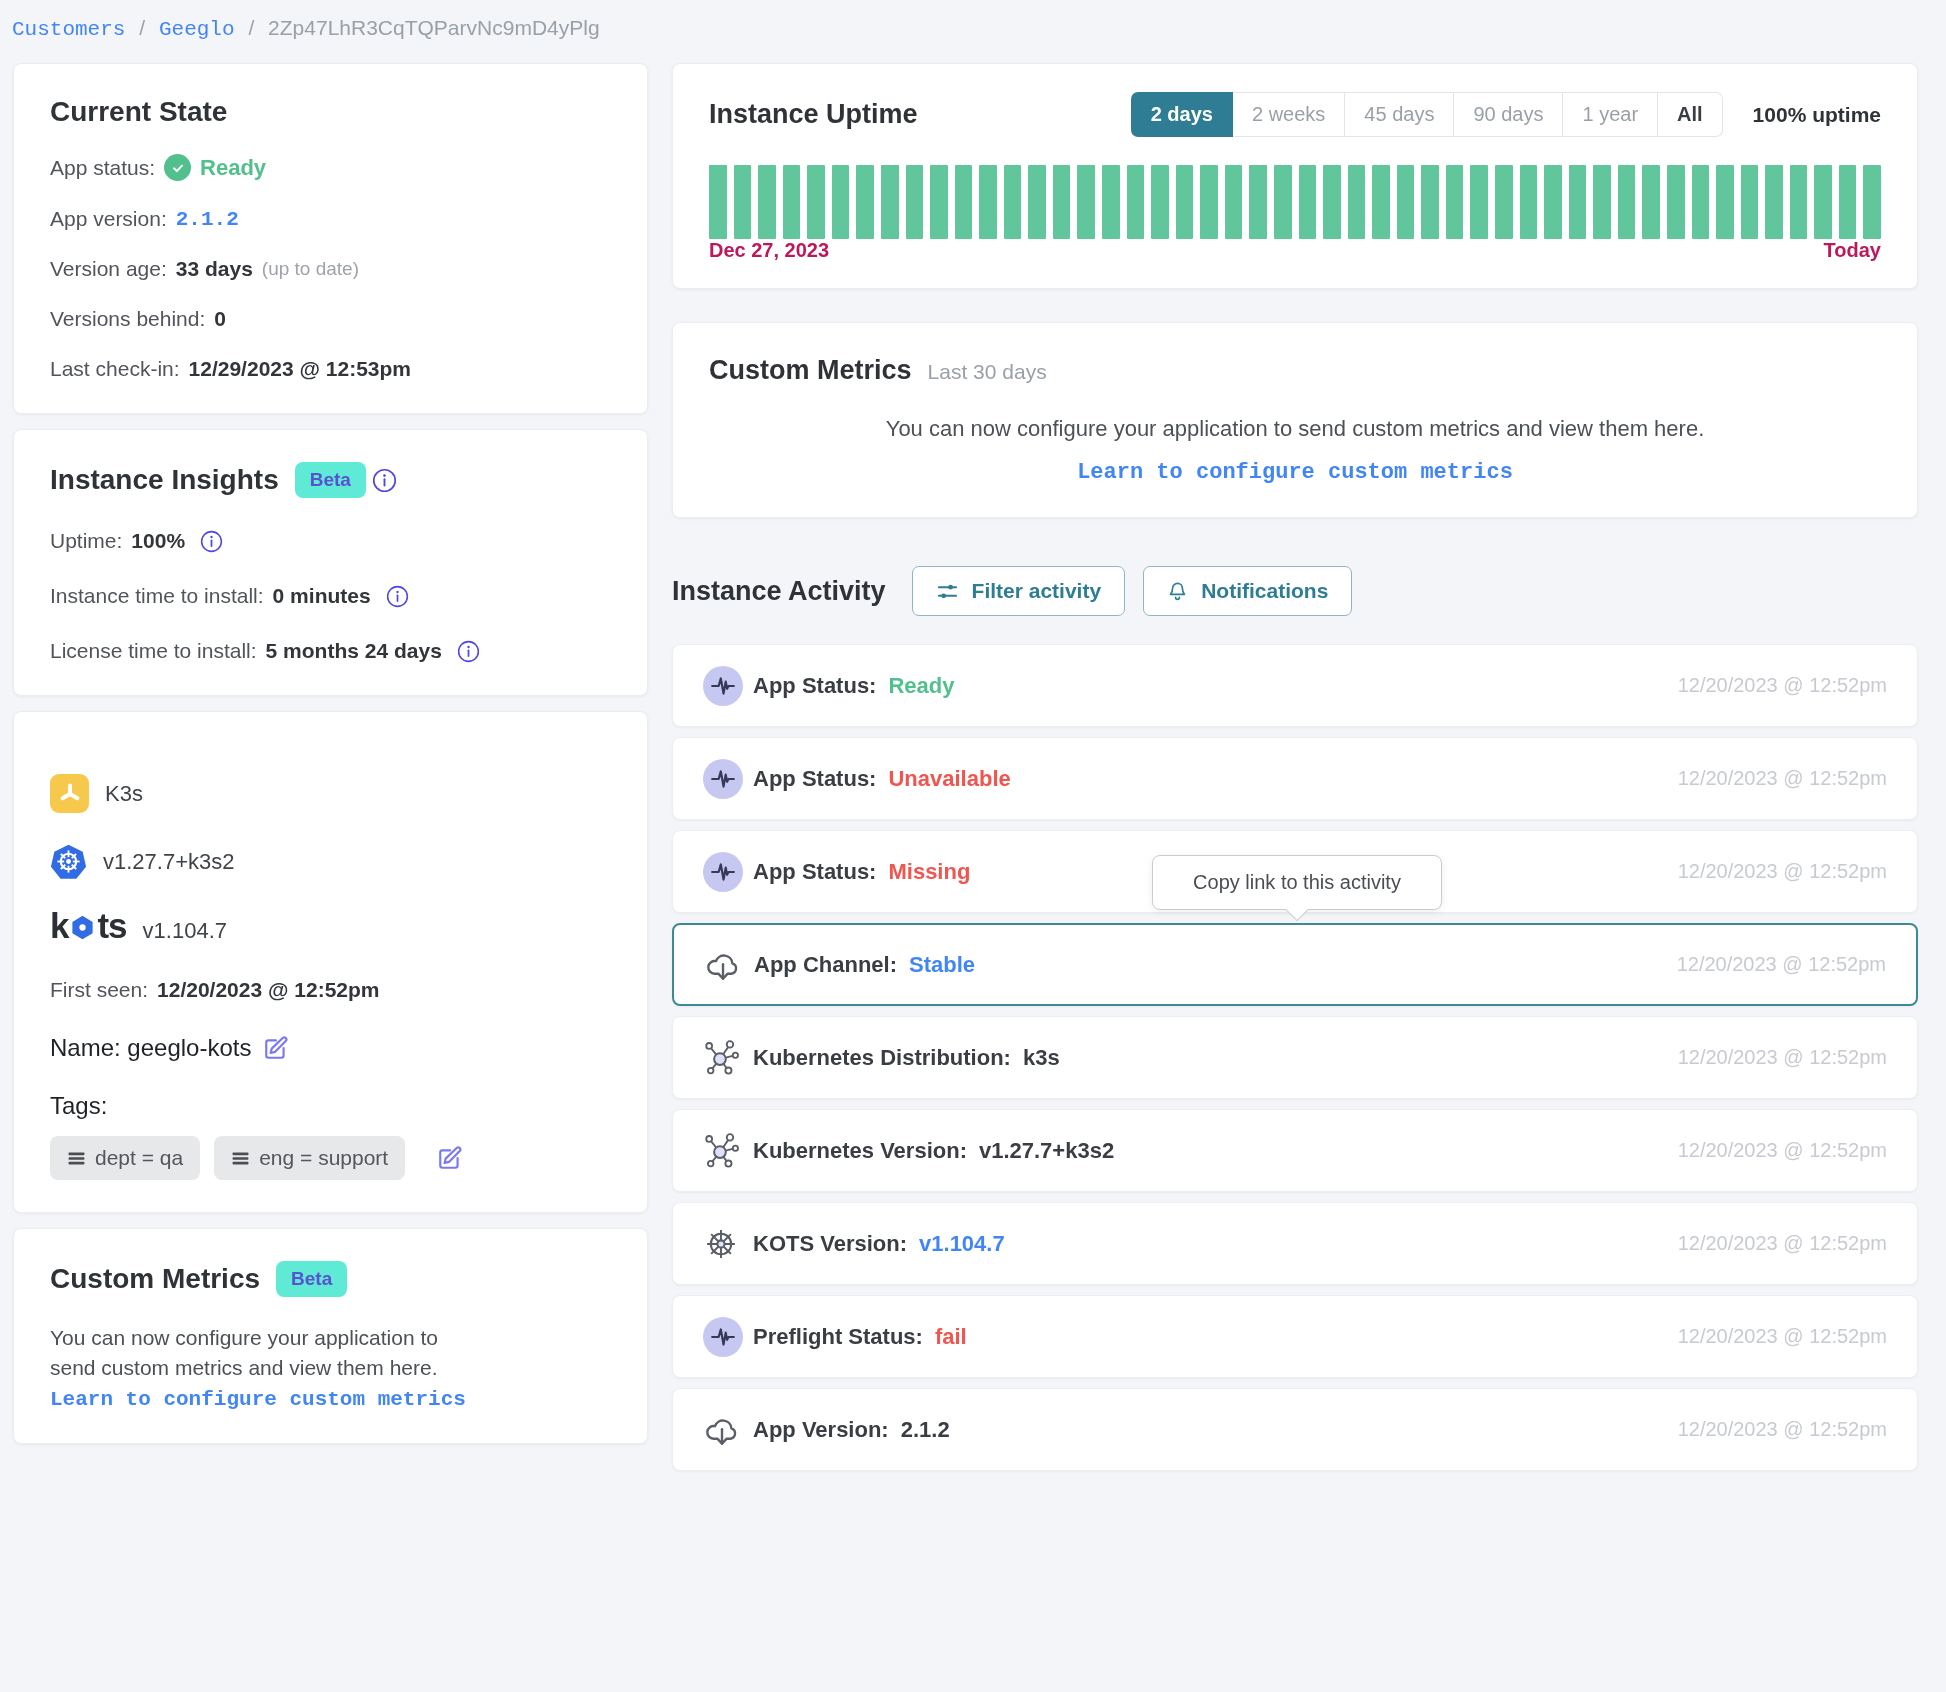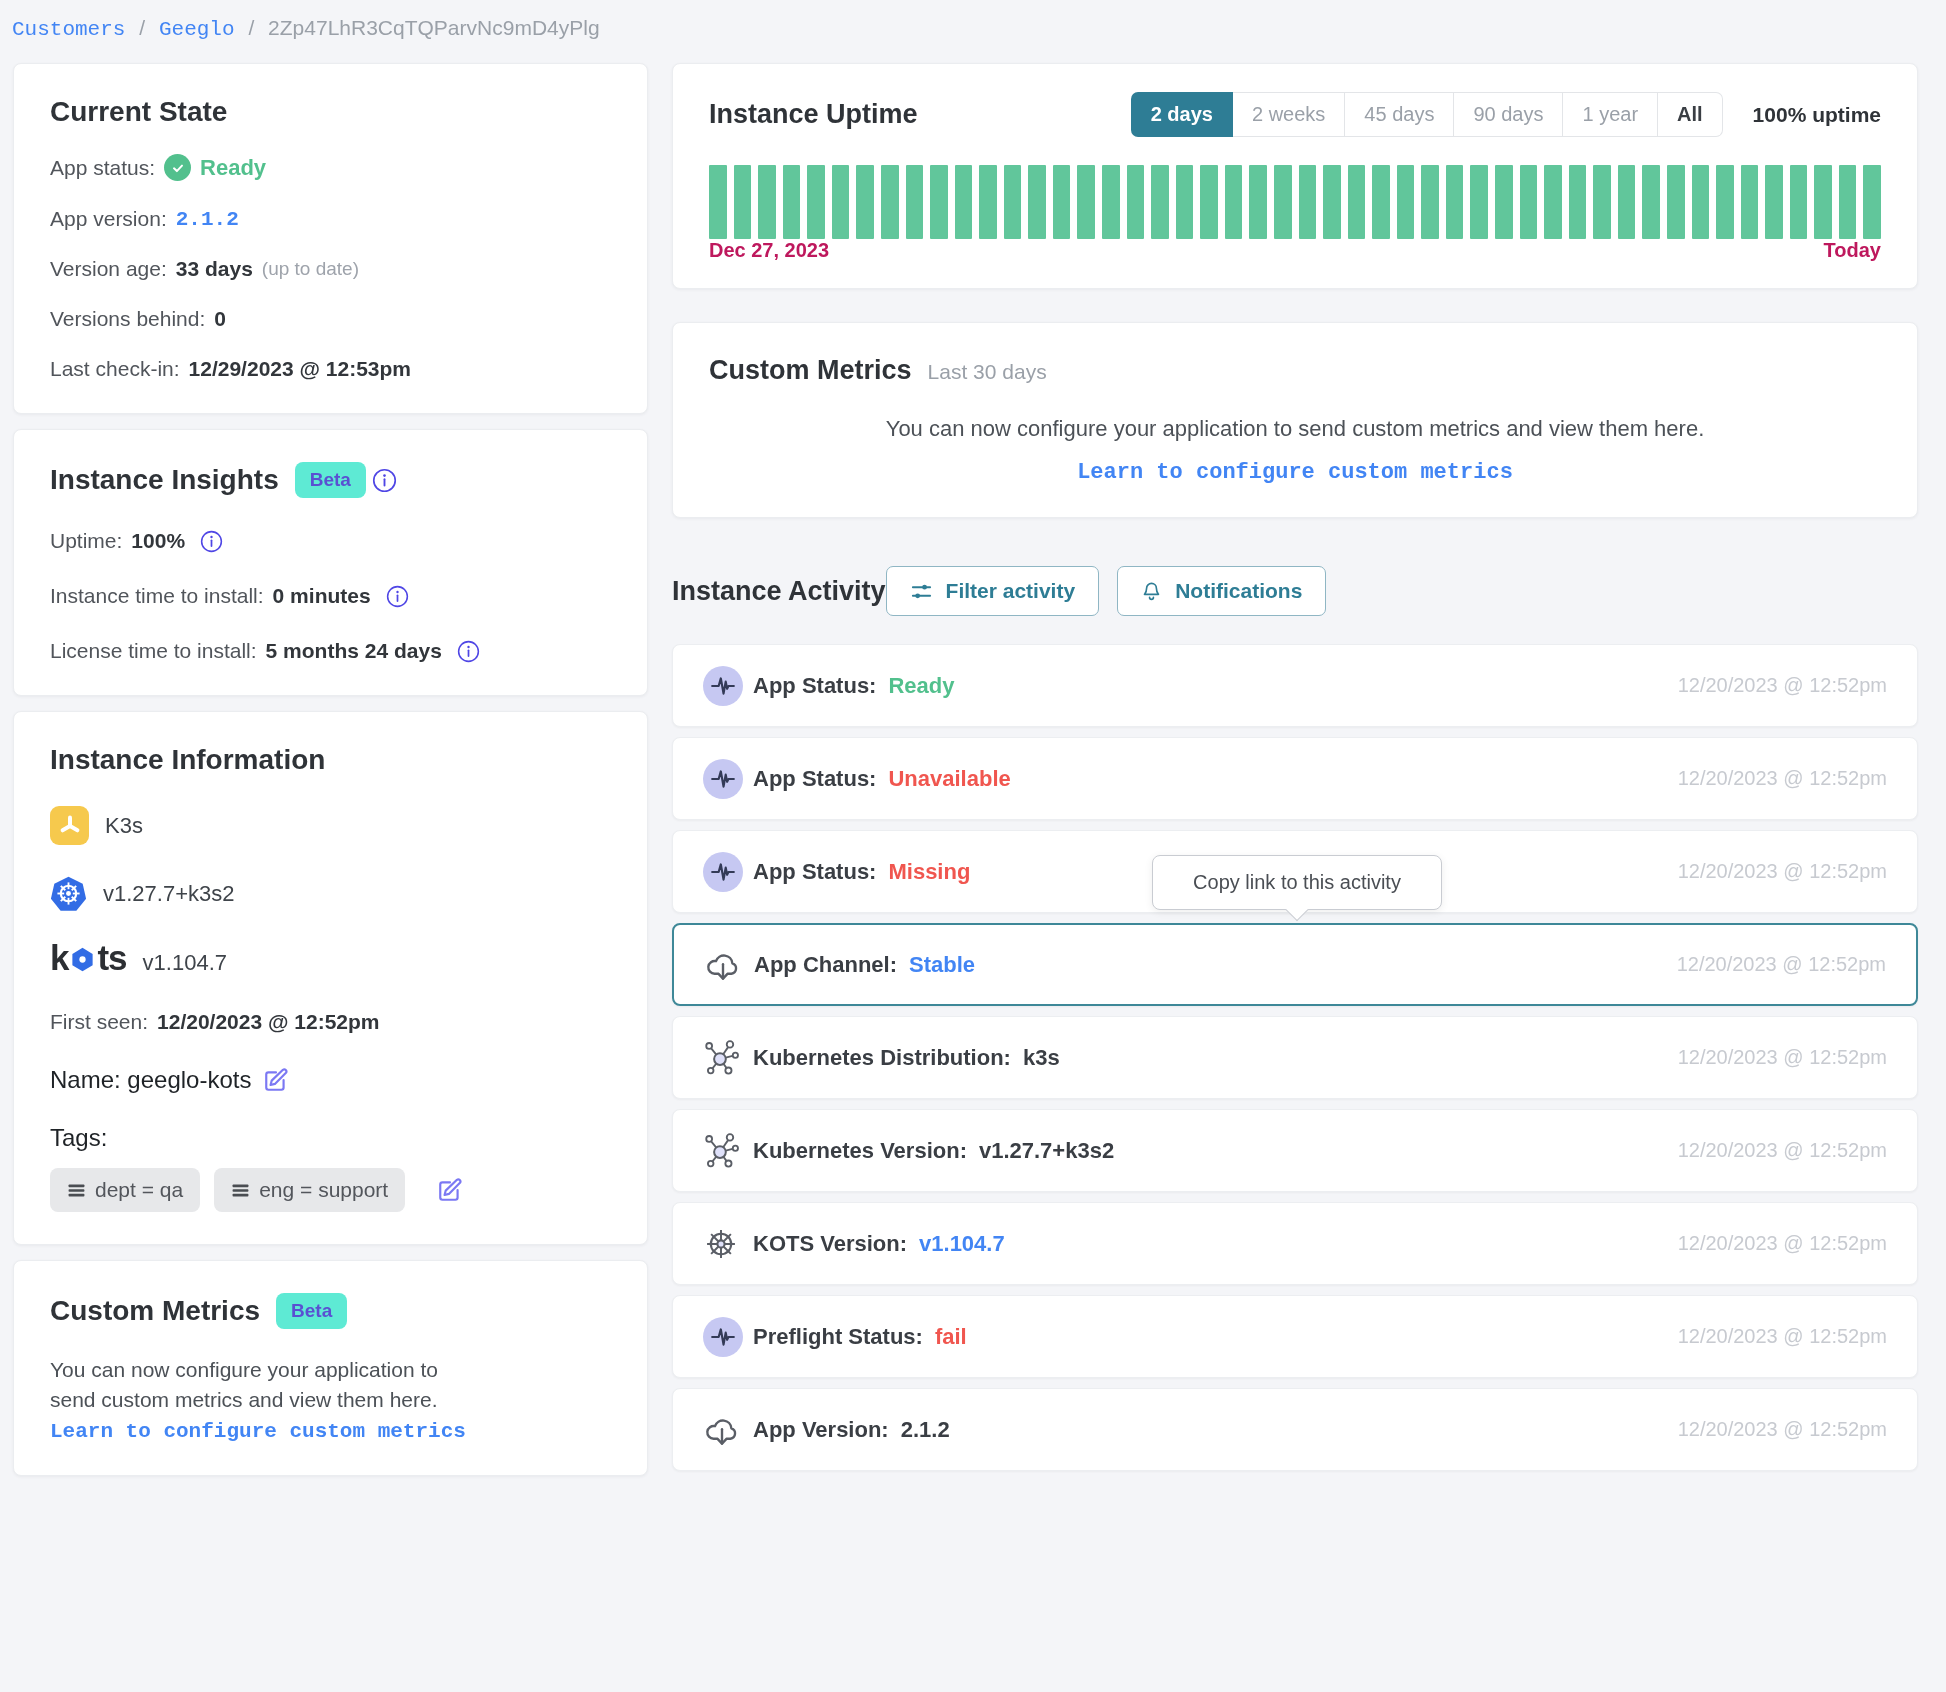--- a/index.html
+++ b/index.html
@@ -90,21 +90,21 @@
 
   
   .activity-header { margin-top:48px; display:flex; align-items:center; }
   .activity-title { font-size:27px; font-weight:700; color:#2f3338; }
   .teal-btn {
     display:inline-flex; align-items:center; gap:13px;
     border:1px solid #8fb6c4; background:#fff; color:#2e7d95;
     border-radius:7px; padding:12px 23px; font-size:21px; font-weight:600;
     cursor:pointer; font-family:inherit;
   }
-  .activity-header .teal-btn:nth-of-type(1) { }
+  .activity-header .teal-btn:nth-of-type(1) { margin-left:26px; }
   .activity-header .teal-btn:nth-of-type(2) { margin-left:18px; }
 
   .activity-list { margin-top:28px; position:relative; display:flex; flex-direction:column; gap:10px; }
   .activity-row {
     height:83px; background:#fff; border:1px solid #eceef1; border-radius:8px;
     box-shadow:0 1px 2px rgba(50,55,60,0.05);
     display:flex; align-items:center; padding:0 30px; cursor:pointer;
   }
   .activity-row.highlight { border:2px solid #3e8898; }
   .act-icon { width:44px; display:flex; align-items:center; flex:none; }
@@ -213,21 +213,20 @@
             <svg width="23" height="23" viewBox="0 0 24 24">
                 <circle cx="12" cy="12" r="10.3" fill="none" stroke="#4f46e5" stroke-width="1.6"></circle>
                 <line x1="12" y1="10.8" x2="12" y2="16.8" stroke="#4f46e5" stroke-width="1.8" stroke-linecap="round"></line>
                 <circle cx="12" cy="7.3" r="1.25" fill="#4f46e5"></circle>
               </svg>
           </span>
         </div>
       </div>
 
       <div class="card pad">
-        <div class="card-title">Instance Information</div>
         <div class="dist-row">
           <span class="k3s-badge">
             <svg width="24" height="24" viewBox="0 0 24 24">
                 <g stroke="#fff" stroke-width="4" stroke-linecap="round">
                   <line x1="12" y1="12" x2="12" y2="3.5"></line>
                   <line x1="12" y1="12" x2="4.6" y2="16.3"></line>
                   <line x1="12" y1="12" x2="19.4" y2="16.3"></line>
                 </g>
               </svg>
           </span>

